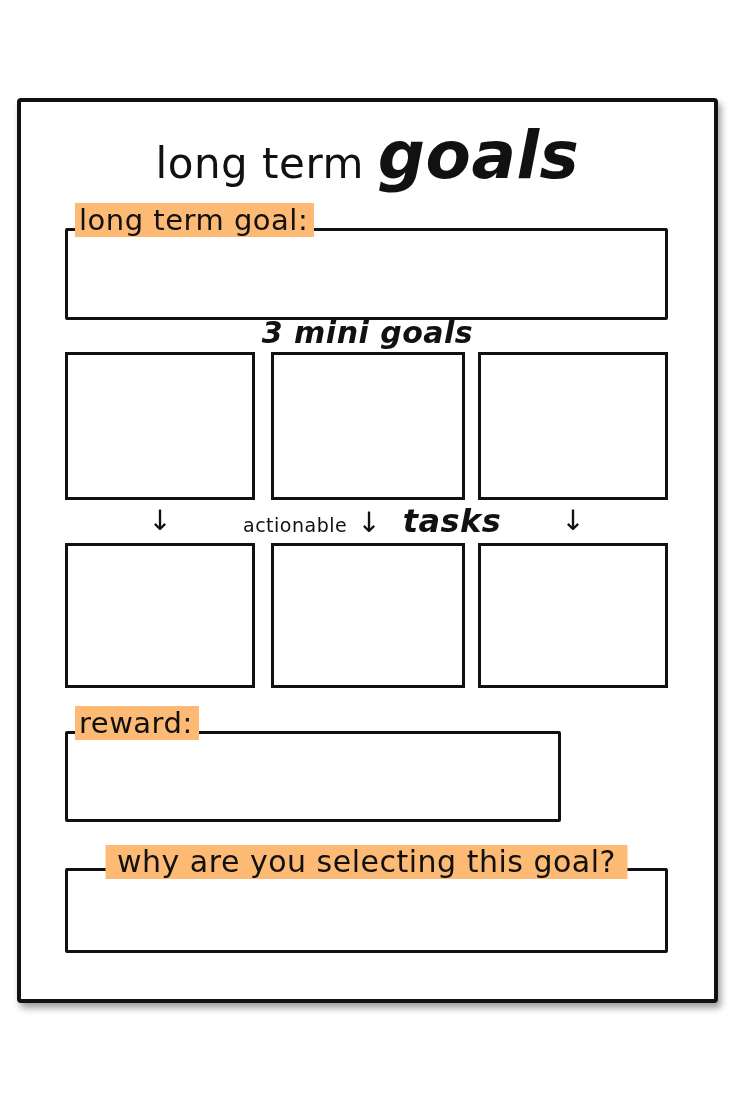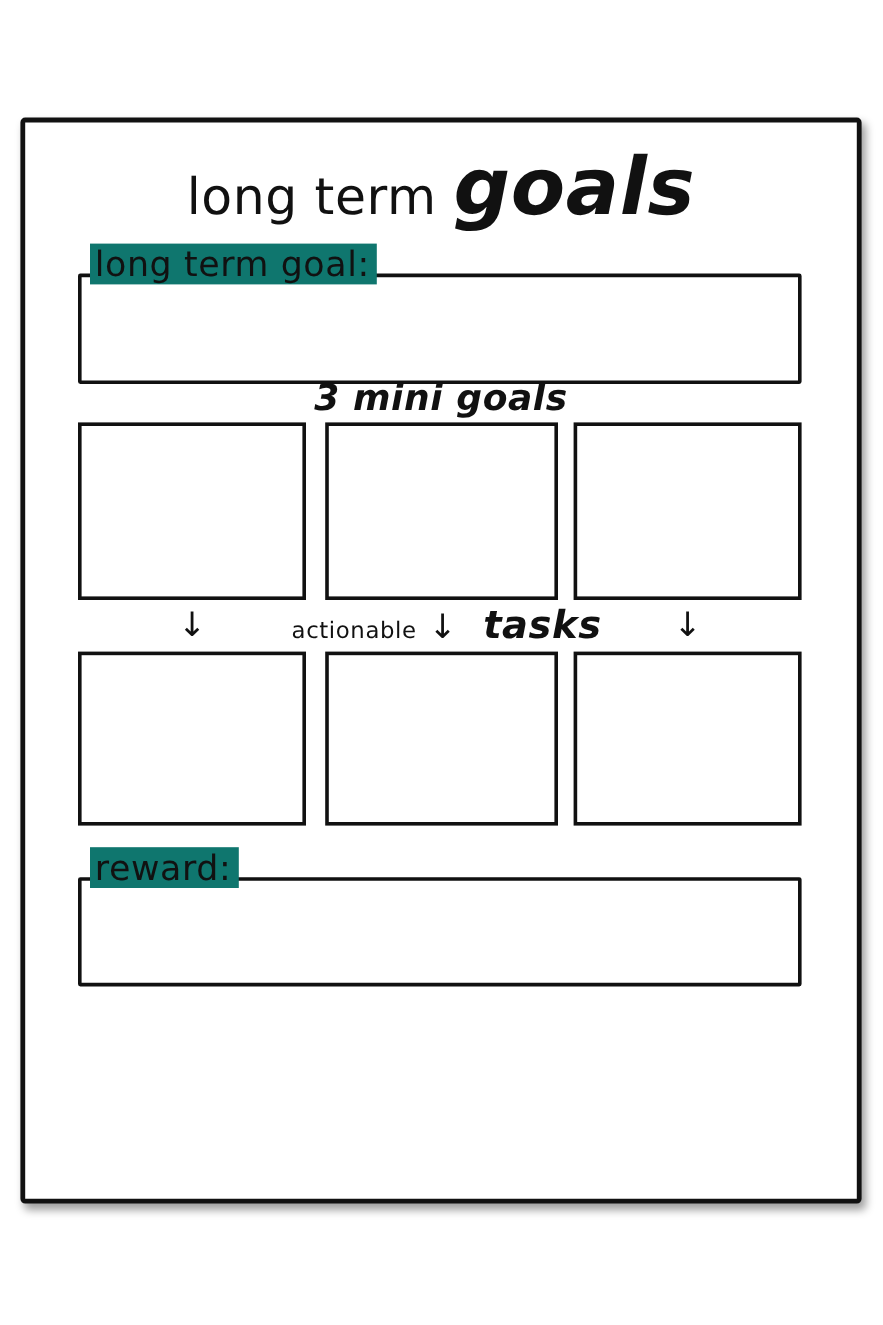--- a/index.html
+++ b/index.html
@@ -68,36 +68,36 @@
     position: absolute;
     box-sizing: border-box;
     border: 3px solid #111111;
     background: #ffffff;
     border-radius: 2px;
   }
   .box-label {
     position: absolute;
     top: -28px;
     left: 7px;
-    background: #0f766e;
+    background: #fdba74;
     padding: 0 6px 0 4px;
     font-size: 29px;
     line-height: 34px;
     white-space: nowrap;
   }
   .box-label.centered {
     left: 50%;
     transform: translateX(-50%);
     top: -26px;
     padding: 0 12px;
     font-size: 30px;
   }
 
   #ltg-box   { left: 44px; top: 126px; width: 603px; height: 92px; }
-  #reward-box{ left: 44px; top: 629px; width: 603px; height: 91px; }
+  #reward-box{ left: 44px; top: 629px; width: 496px; height: 91px; }
   #why-box   { left: 44px; top: 766px; width: 603px; height: 85px; }
 
   
   .mini-heading {
     position: absolute;
     left: 0;
     top: 214px;
     width: 100%;
     text-align: center;
     font-size: 30px;
@@ -176,14 +176,17 @@
   </div>
 
   <div class="grid-box row2 col1"></div>
   <div class="grid-box row2 col2"></div>
   <div class="grid-box row2 col3"></div>
 
   <div class="write-box" id="reward-box">
     <div class="box-label hand">reward:</div>
   </div>
 
+  <div class="write-box" id="why-box">
+    <div class="box-label centered hand">why are you selecting this goal?</div>
+  </div>
 
 </div>
 
 </body></html>

